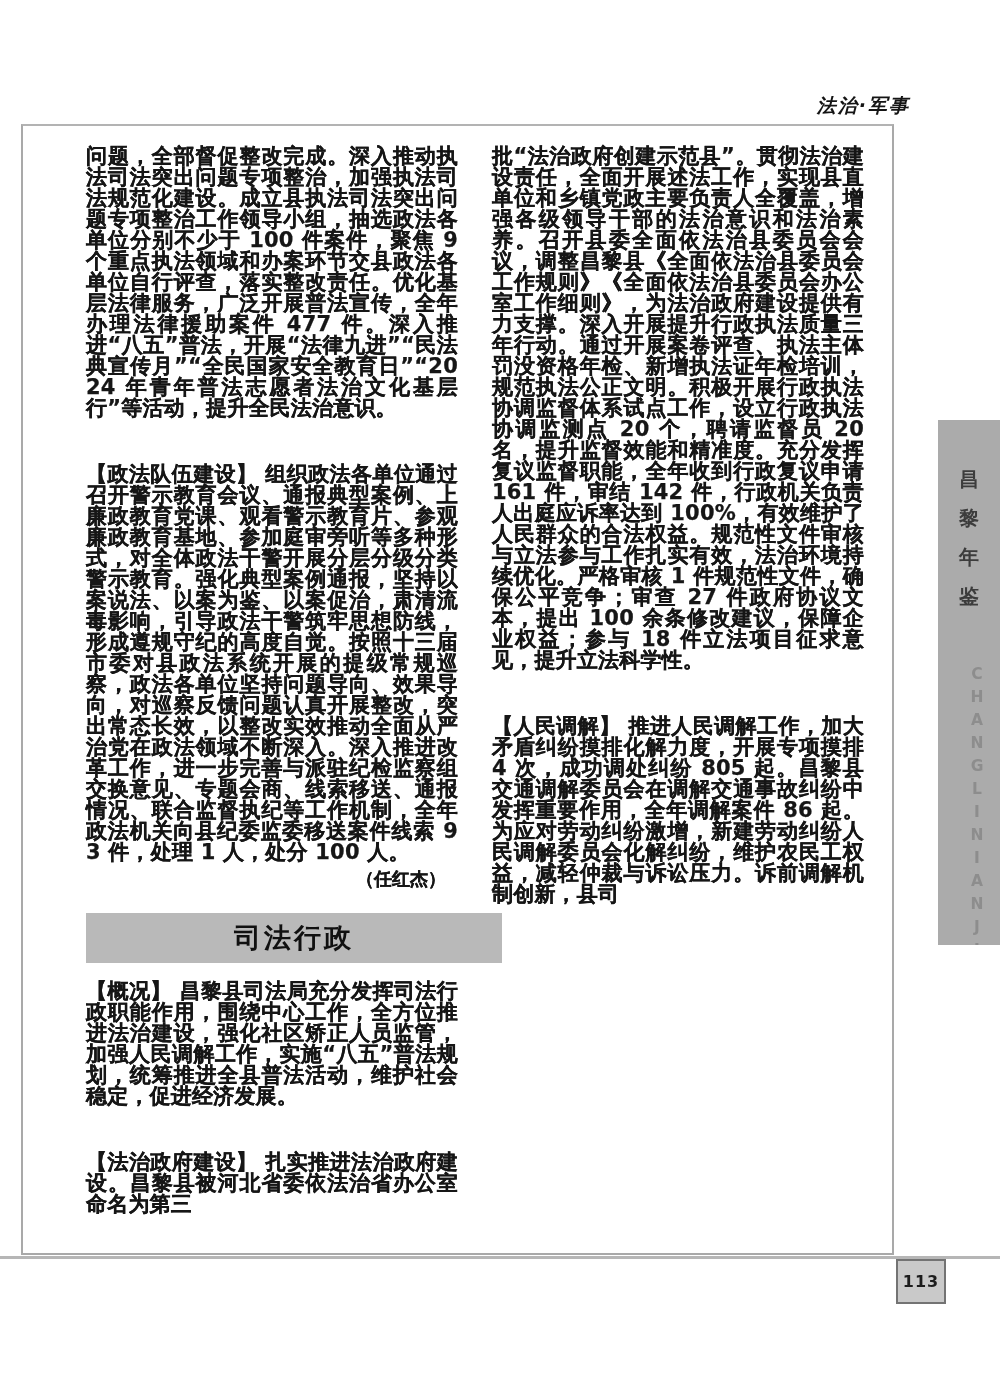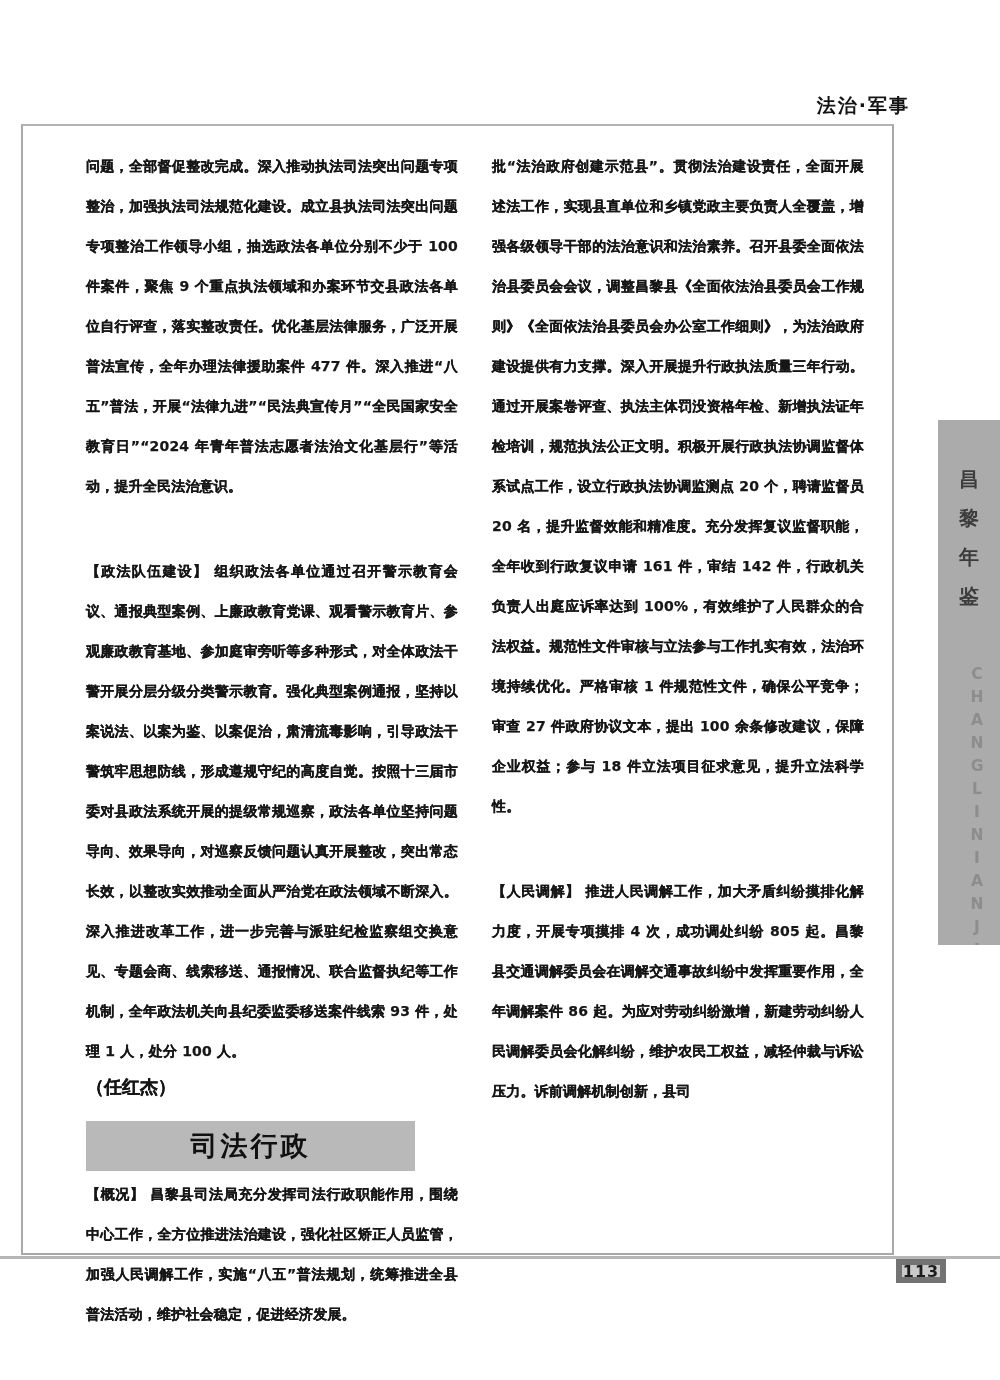--- a/index.html
+++ b/index.html
@@ -27,20 +27,21 @@
   .running-head {
     position: absolute;
     right: 90px;
     top: 93px;
     font-family: "DejaVu Sans", "Liberation Sans", sans-serif;
     font-size: 19px;
     font-weight: bold;
     letter-spacing: 2px;
     color: #141414;
     white-space: nowrap;
+    font-style: italic;
   }
 
   
   .text-frame {
     position: absolute;
     left: 21px;
     top: 124px;
     width: 873px;
     height: 1131px;
     border: 2px solid #a9a9a9;
@@ -95,23 +96,23 @@
     text-orientation: upright;
     white-space: nowrap;
   }
 
   
   .page-number {
     position: absolute;
     left: 896px;
     top: 1259px;
     width: 50px;
-    height: 24px;
+    height: 45px;
     background: #c9c9c9;
-    border: 6px solid #737373;
+    border: 2px solid #737373;
     box-sizing: border-box;
     color: #1c1c1c;
     font-size: 16px;
     font-weight: bold;
     display: flex;
     align-items: center;
     justify-content: center;
     letter-spacing: 1px;
   }
 
@@ -120,64 +121,64 @@
     position: absolute;
     top: 146px;
     width: 372px;
   }
   .col-left  { left: 86px; }
   .col-right { left: 492px; }
 
   
   .para {
     font-family: "DejaVu Sans", "Liberation Sans", sans-serif;
-    font-size: 14px;
-    font-weight: bold;
-    line-height: 40px;
+    font-size: 21px;
+    font-weight: bold;
+    line-height: 21px;
     color: #161616;
     text-align: justify;
     text-justify: inter-character;
     letter-spacing: 0.2px;
     margin: 0 0 0 0;
     word-break: break-all;
     -webkit-text-stroke: 0.25px #161616;
   }
   .para.cont { text-indent: 0; }
   .para.gap-lg { margin-top: 45px; }
 
   .byline {
     font-family: "DejaVu Sans", "Liberation Sans", sans-serif;
     font-size: 18px;
     font-weight: bold;
     color: #161616;
-    text-align: left;
+    text-align: right;
     margin-top: 4px;
     padding-right: 12px;
     -webkit-text-stroke: 0.25px #161616;
   }
 
   
   .section-banner {
     margin-top: 22px;
-    width: 329px;
+    width: 416px;
     height: 50px;
     background: #b9b9b9;
     display: flex;
     align-items: center;
     justify-content: center;
   }
   .section-banner-title {
     font-family: "DejaVu Sans", "Liberation Sans", sans-serif;
     font-size: 27px;
     font-weight: bold;
     letter-spacing: 3px;
     color: #101010;
   }
 
-  .col-left .after-banner { margin-top: 3px; }
+  .col-left .after-banner { margin-top: 18px; }
 </style>
 </head>
 <body>
 
 <div id="page">
 
   <div class="running-head">法治·军事</div>
 
   <div class="text-frame"></div>
   <div class="bottom-rule"></div>

